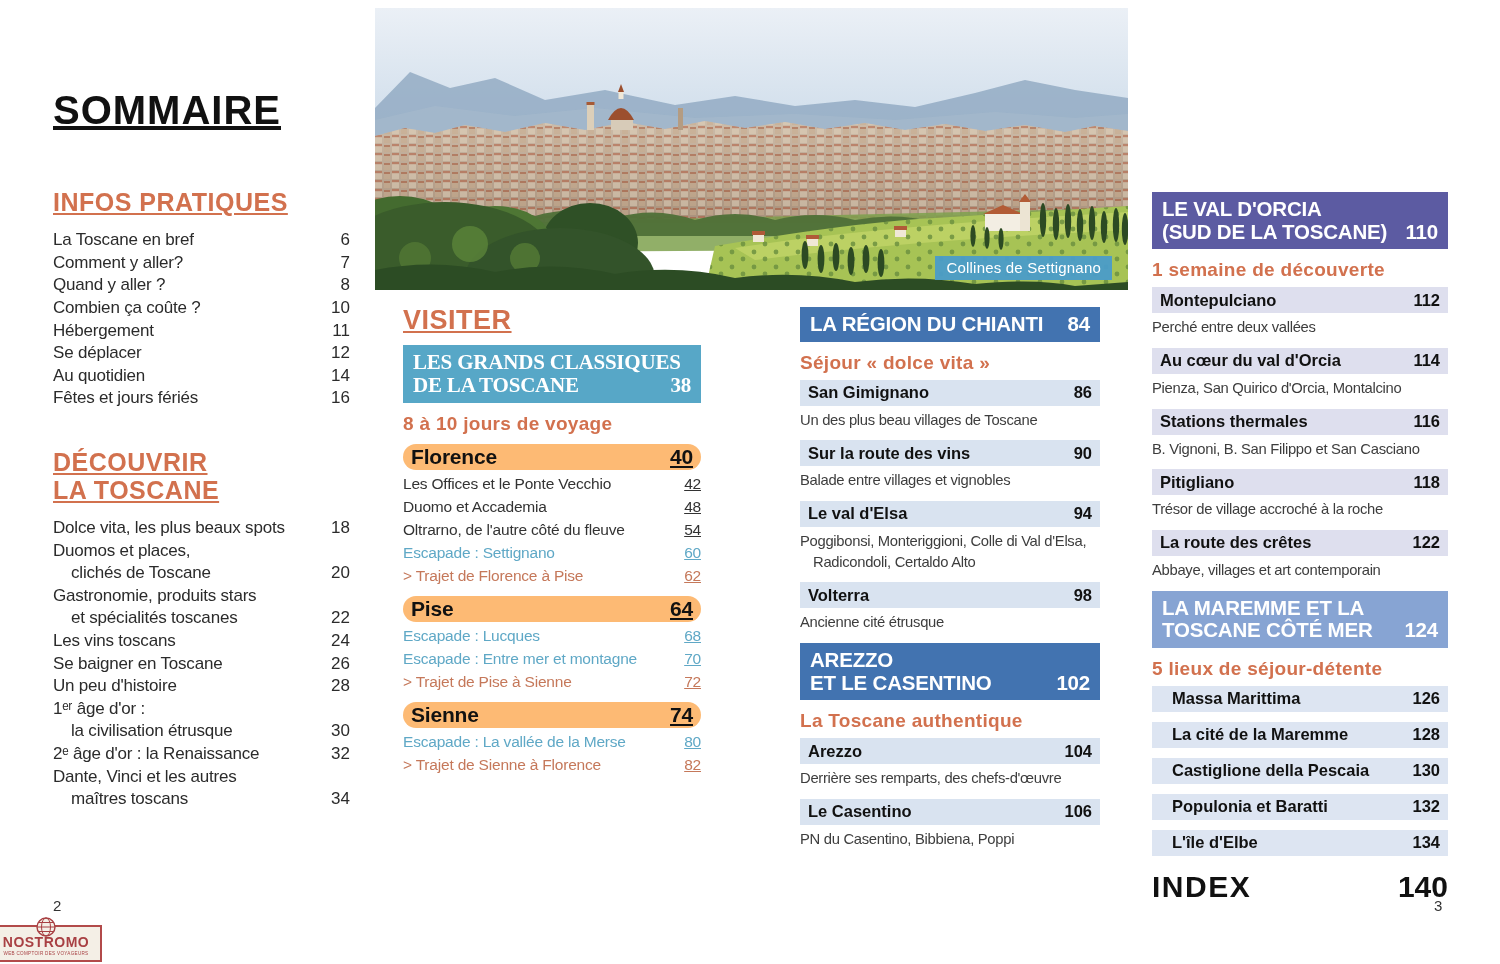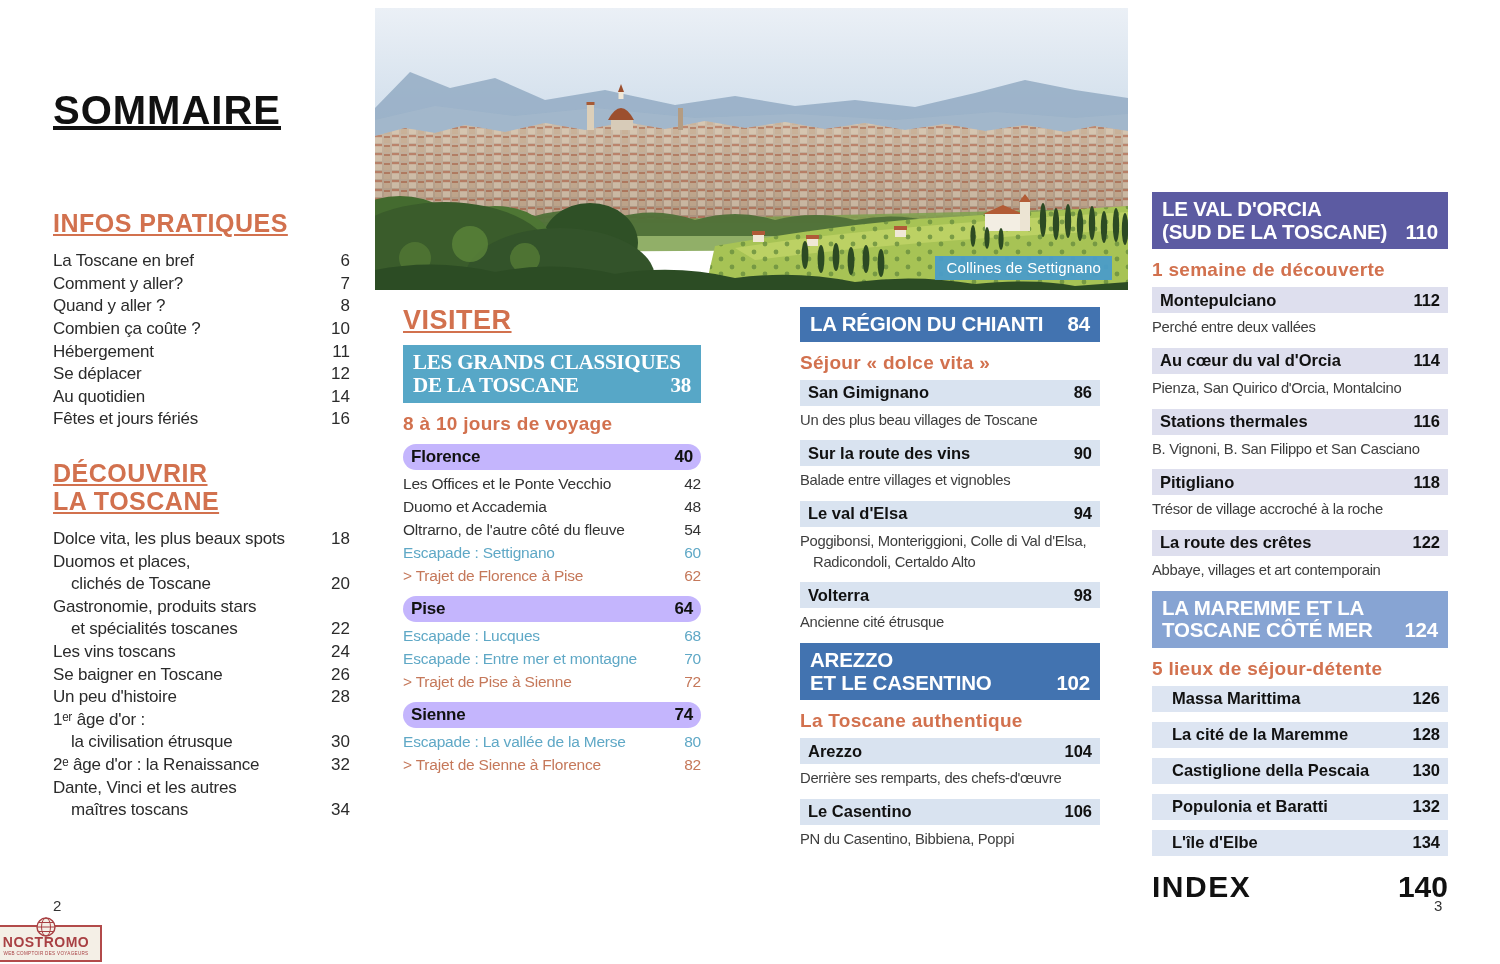--- a/index.html
+++ b/index.html
@@ -6,22 +6,22 @@
   .canvas{position:relative;width:1500px;height:964px;background:#ffffff;overflow:hidden;
           font-family:"Liberation Sans",sans-serif;color:#222;}
   
   .orange{color:#d2714e;}
   h1,h2,h3{margin:0;padding:0;text-decoration:underline;}
   .pgnum{position:absolute;font-size:15px;color:#333;}
   
   .col1{position:absolute;left:53px;top:90px;width:297px;}
   .main-title{font-size:40px;font-weight:900;letter-spacing:1px;color:#111;line-height:1;}
   .sec-title{font-size:25px;font-weight:800;letter-spacing:.5px;line-height:1.12;}
-  .mt-infos{margin-top:79px;}
-  .mt-decouv{margin-top:28px;}
+  .mt-infos{margin-top:58px;}
+  .mt-decouv{margin-top:38px;}
   .toc{margin-top:13px;}
   .trow{display:flex;align-items:center;height:22.6px;font-size:17px;color:#2b2b2b;}
   .trow .lbl{flex:1;white-space:nowrap;letter-spacing:-0.2px;}
   .trow .pg{width:34px;text-align:right;}
   .trow.indent .lbl{padding-left:18px;}
   
   .photo{position:absolute;left:375px;top:8px;width:753px;height:282px;margin:0;}
   .photo svg{display:block;width:100%;height:100%;}
   .caption{position:absolute;right:16px;bottom:10px;background:rgba(74,156,201,.95);
            color:#fff;font-size:15px;padding:3px 11px 4px;letter-spacing:.2px;}
@@ -34,22 +34,22 @@
   .secbox.purple{background:#5c5ba2;font-size:20.5px;}
   .secbox.peri{background:#87a4d3;font-size:20.5px;}
   .subtitle{font-size:19px;font-weight:800;letter-spacing:.3px;margin-top:10px;}
   
   .col2{position:absolute;left:403px;top:305px;width:298px;}
   .visiter-title{font-size:27px;font-weight:800;letter-spacing:.5px;}
   .col2 .secbox{margin-top:9px;font-family:Liberation Serif, serif;}
   .v-rows{margin-top:4px;}
   .vrow{display:flex;align-items:center;height:23px;font-size:15.5px;color:#333;letter-spacing:-0.2px;}
   .vrow .lbl{white-space:nowrap;}
-  .vrow .pg{margin-left:auto;}
-  .vrow.header{height:26px;background:#c4b5fd;font-weight:700;font-size:17px;
+  .vrow .pg{margin-left:auto;text-decoration:underline;}
+  .vrow.header{height:26px;background:#fdba74;font-weight:700;font-size:21px;
                color:#111;padding:0 8px;margin-top:9px;margin-bottom:2px;border-radius:13px;}
   .vrow.escapade{color:#5fa8c6;}
   .vrow.trajet{color:#c5785a;}
   
   .col3{position:absolute;left:800px;top:307px;width:300px;}
   .col4{position:absolute;left:1152px;top:192px;width:296px;}
   .entries{margin-top:6px;}
   .entry{margin-bottom:10px;}
   .ebar{display:flex;align-items:center;height:26px;padding:0 8px;font-weight:700;
         font-size:16.5px;color:#111;}

